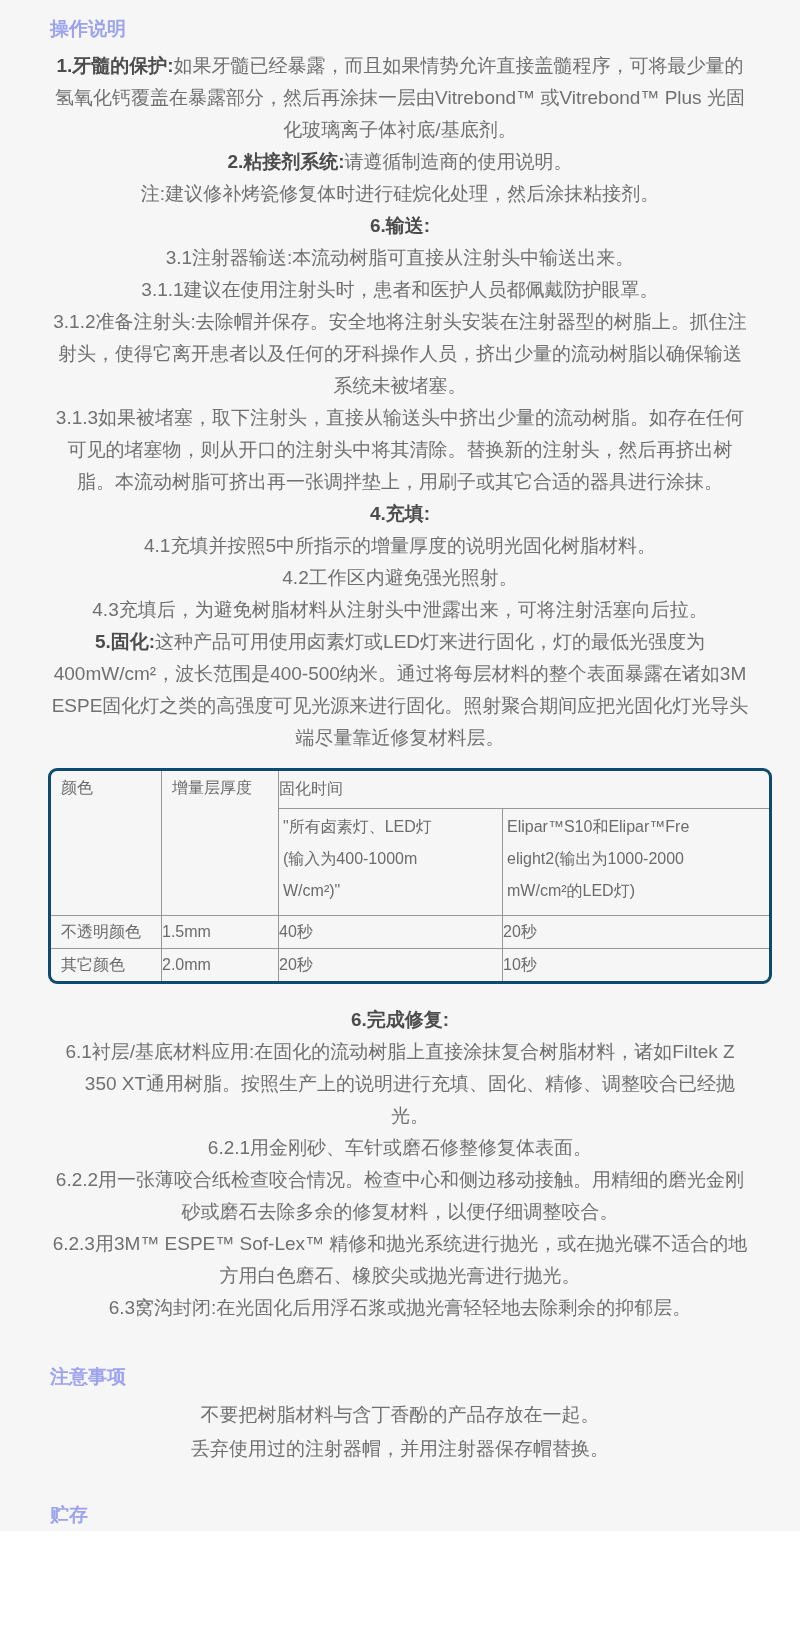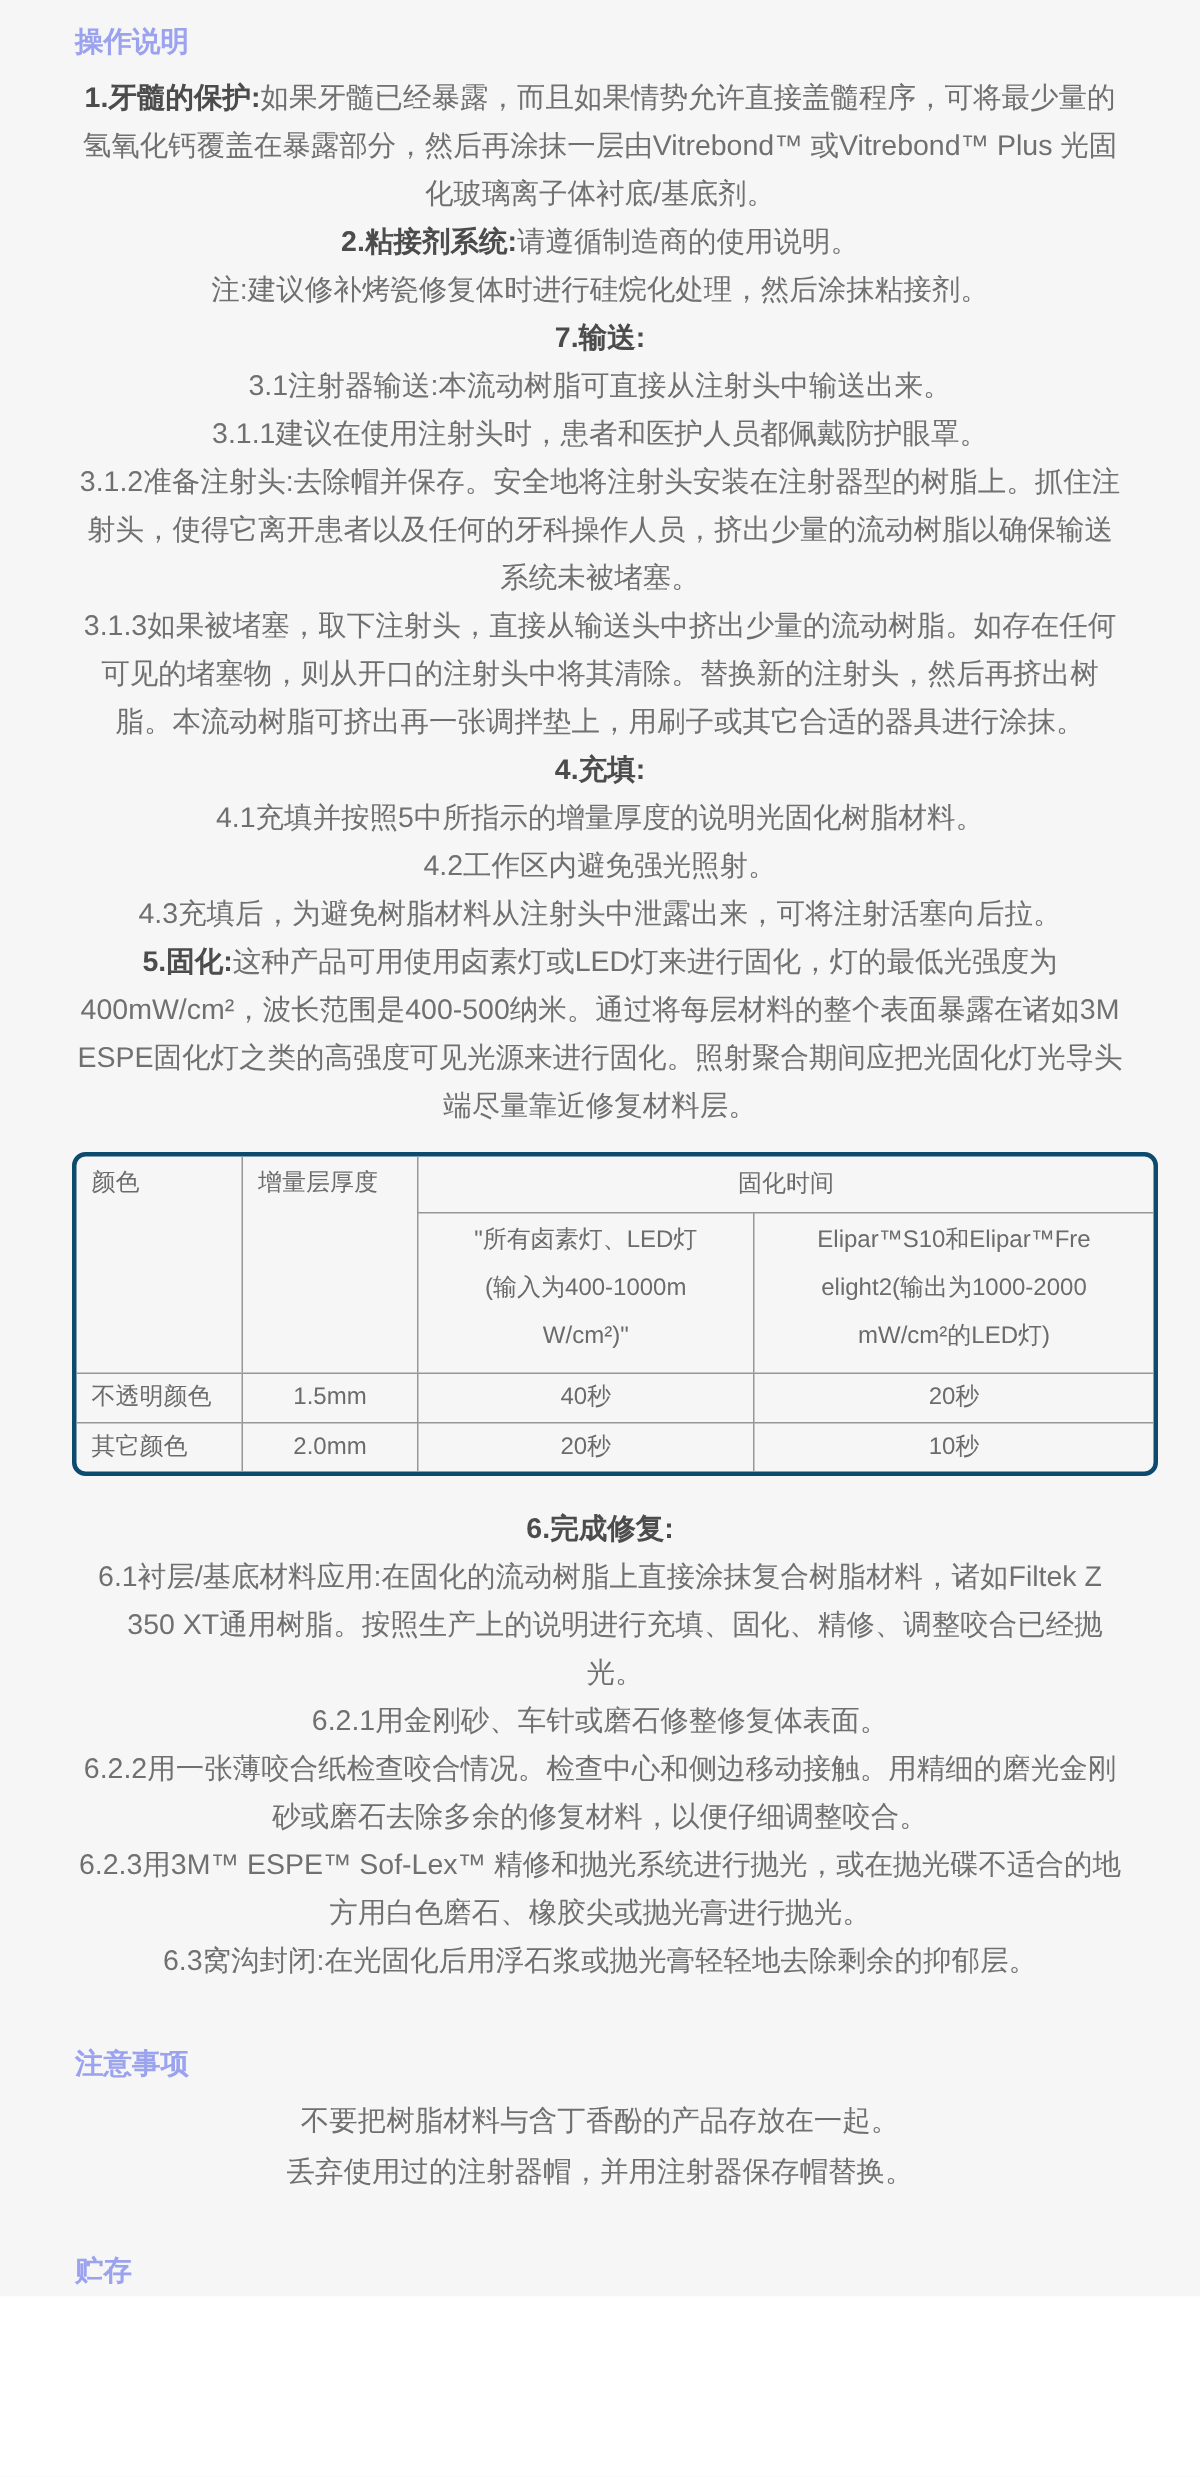--- a/index.html
+++ b/index.html
@@ -27,21 +27,21 @@
     table-layout: fixed; width: 718px; margin: 14px 0 20px -2px;
     border-collapse: separate; border-spacing: 0;
     border: 3px solid #0c4a6e; border-radius: 9px;
     background: transparent; overflow: hidden;
     font-size: 16px; color: #6b6b6b;
   }
   table.cure-table td { padding: 0; vertical-align: middle; }
   td.bl { border-left: 1px solid #979797; }
   td.bt { border-top: 1px solid #979797; }
   .c-left { text-align: left; padding-left: 10px !important; }
-  .c-center { text-align: center; }
+  .c-center { }
   .v-top { vertical-align: top !important; padding-top: 7px !important; }
   .row-h1 td { height: 37px; }
   .row-h2 td { height: 102px; line-height: 32px; padding: 2px 4px 8px 4px !important; }
   .pre { white-space: pre-line; }
   .row-data td { height: 33px; line-height: 32px; }
 
   .footer {
     width: 800px; height: 81px; background: #ffffff;
     display: flex; align-items: flex-end; justify-content: flex-end;
     padding-right: 12px;
@@ -57,21 +57,21 @@
 
 <div class="page">
   <div class="content">
 
     <h2 class="sec-head">操作说明</h2>
 
     <div>
         <p class="para"><b>1.牙髓的保护:</b><span>如果牙髓已经暴露，而且如果情势允许直接盖髓程序，可将最少量的氢氧化钙覆盖在暴露部分，然后再涂抹一层由Vitrebond™ 或Vitrebond™ Plus 光固化玻璃离子体衬底/基底剂。</span></p>
         <p class="para"><b>2.粘接剂系统:</b><span>请遵循制造商的使用说明。</span></p>
         <p class="para"><b></b><span>注:建议修补烤瓷修复体时进行硅烷化处理，然后涂抹粘接剂。</span></p>
-        <p class="para"><b>7.输送:</b><span></span></p>
+        <p class="para"><b>6.输送:</b><span></span></p>
         <p class="para"><b></b><span>3.1注射器输送:本流动树脂可直接从注射头中输送出来。</span></p>
         <p class="para"><b></b><span>3.1.1建议在使用注射头时，患者和医护人员都佩戴防护眼罩。</span></p>
         <p class="para"><b></b><span>3.1.2准备注射头:去除帽并保存。安全地将注射头安装在注射器型的树脂上。抓住注射头，使得它离开患者以及任何的牙科操作人员，挤出少量的流动树脂以确保输送系统未被堵塞。</span></p>
         <p class="para"><b></b><span>3.1.3如果被堵塞，取下注射头，直接从输送头中挤出少量的流动树脂。如存在任何可见的堵塞物，则从开口的注射头中将其清除。替换新的注射头，然后再挤出树脂。本流动树脂可挤出再一张调拌垫上，用刷子或其它合适的器具进行涂抹。</span></p>
         <p class="para"><b>4.充填:</b><span></span></p>
         <p class="para"><b></b><span>4.1充填并按照5中所指示的增量厚度的说明光固化树脂材料。</span></p>
         <p class="para"><b></b><span>4.2工作区内避免强光照射。</span></p>
         <p class="para"><b></b><span>4.3充填后，为避免树脂材料从注射头中泄露出来，可将注射活塞向后拉。</span></p>
         <p class="para"><b>5.固化:</b><span>这种产品可用使用卤素灯或LED灯来进行固化，灯的最低光强度为400mW/cm²，波长范围是400-500纳米。通过将每层材料的整个表面暴露在诸如3M ESPE固化灯之类的高强度可见光源来进行固化。照射聚合期间应把光固化灯光导头端尽量靠近修复材料层。</span></p>
       </div>

